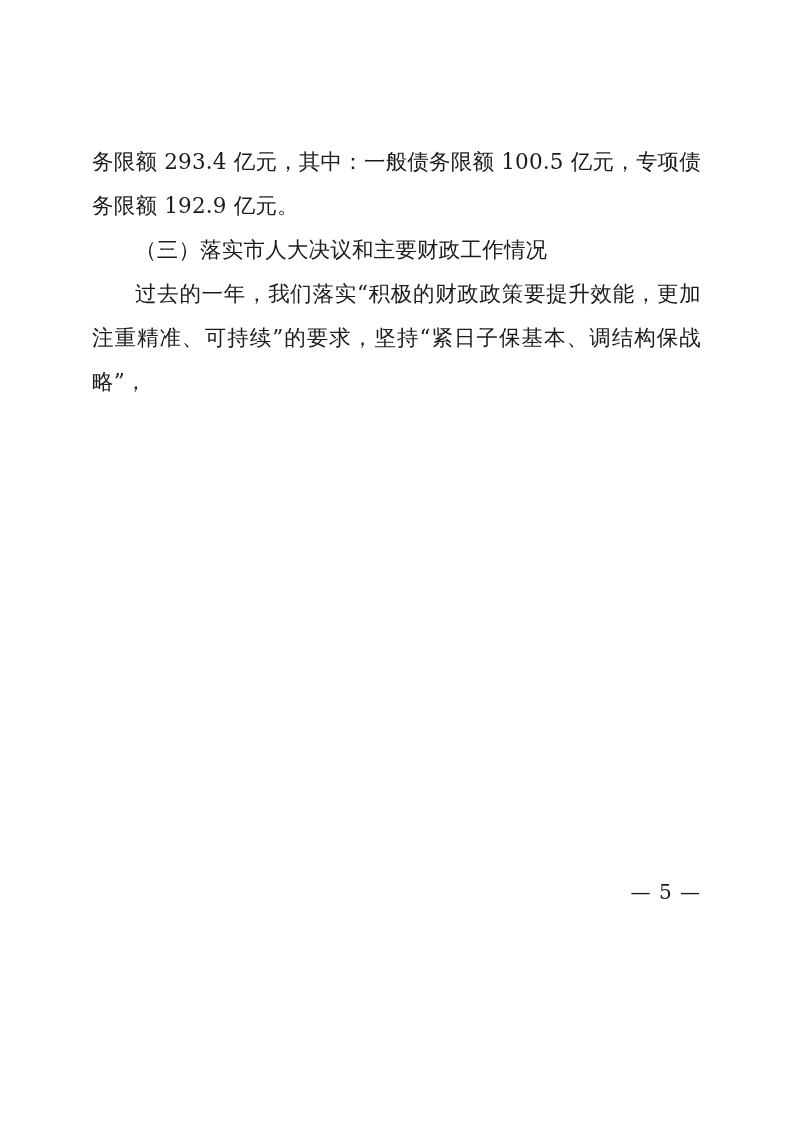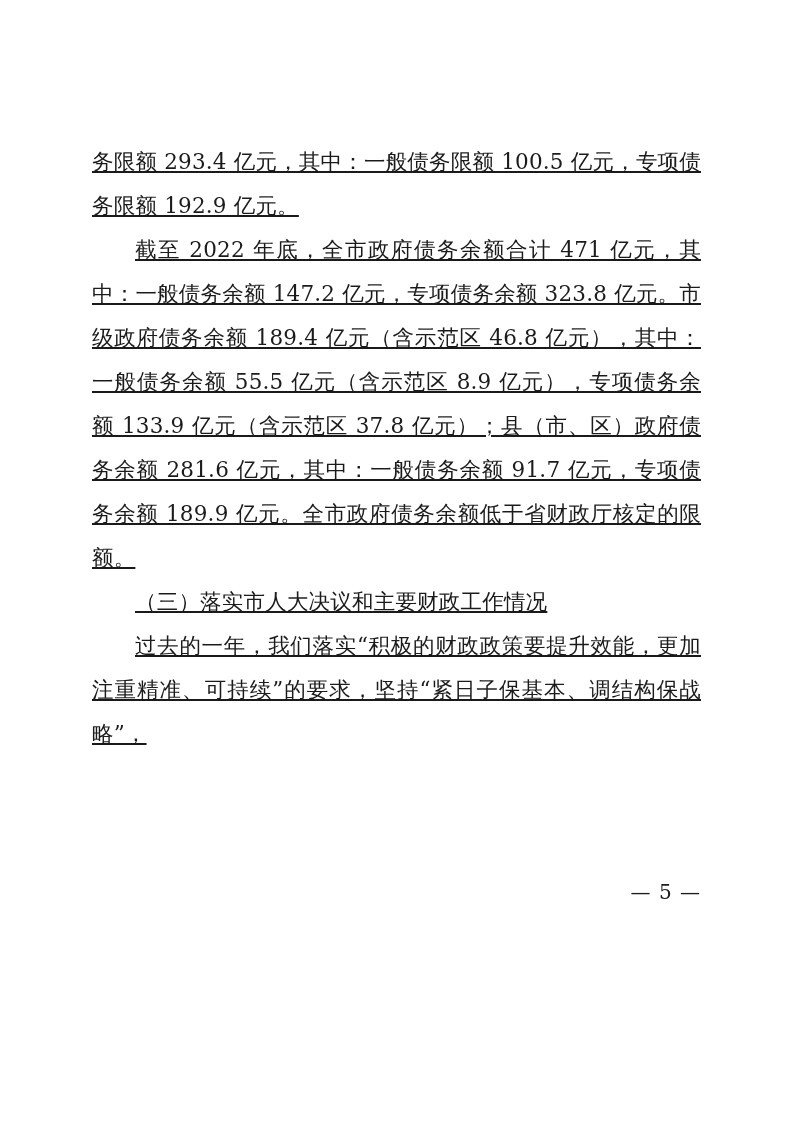--- a/index.html
+++ b/index.html
@@ -13,21 +13,20 @@
     font-family: "DejaVu Serif", "Liberation Serif", serif;
     color: #1a1a1a;
     overflow: hidden;
   }
   .page {
     position: relative;
     width: 793px;
     height: 982px;
     box-sizing: border-box;
     padding: 140px 92px 0 92px;
-    text-decoration: underline;
   }
   .doc-body {
     font-size: 21.5px;
     line-height: 44px;
     text-align: justify;
     text-justify: inter-ideograph;
     letter-spacing: 0.2px;
     color: #1b1b1b;
   }
   .para {
@@ -47,18 +46,17 @@
     letter-spacing: 1px;
     color: #1b1b1b;
   }
 </style>
 </head>
 <body>
 
 <div class="page">
   <div class="doc-body">
     <p class="para">务限额 293.4 亿元，其中：一般债务限额 100.5 亿元，专项债务限额 192.9 亿元。</p>
-    <p class="para indent">截至 2022 年底，全市政府债务余额合计 471 亿元，其中：一般债务余额 147.2 亿元，专项债务余额 323.8 亿元。市级政府债务余额 189.4 亿元（含示范区 46.8 亿元），其中：一般债务余额 55.5 亿元（含示范区 8.9 亿元），专项债务余额 133.9 亿元（含示范区 37.8 亿元）；县（市、区）政府债务余额 281.6 亿元，其中：一般债务余额 91.7 亿元，专项债务余额 189.9 亿元。全市政府债务余额低于省财政厅核定的限额。</p>
     <p class="para indent">（三）落实市人大决议和主要财政工作情况</p>
     <p class="para indent">过去的一年，我们落实“积极的财政政策要提升效能，更加注重精准、可持续”的要求，坚持“紧日子保基本、调结构保战略”，</p>
   </div>
   <div class="page-number">— 5 —</div>
 </div>
 
 </body></html>

